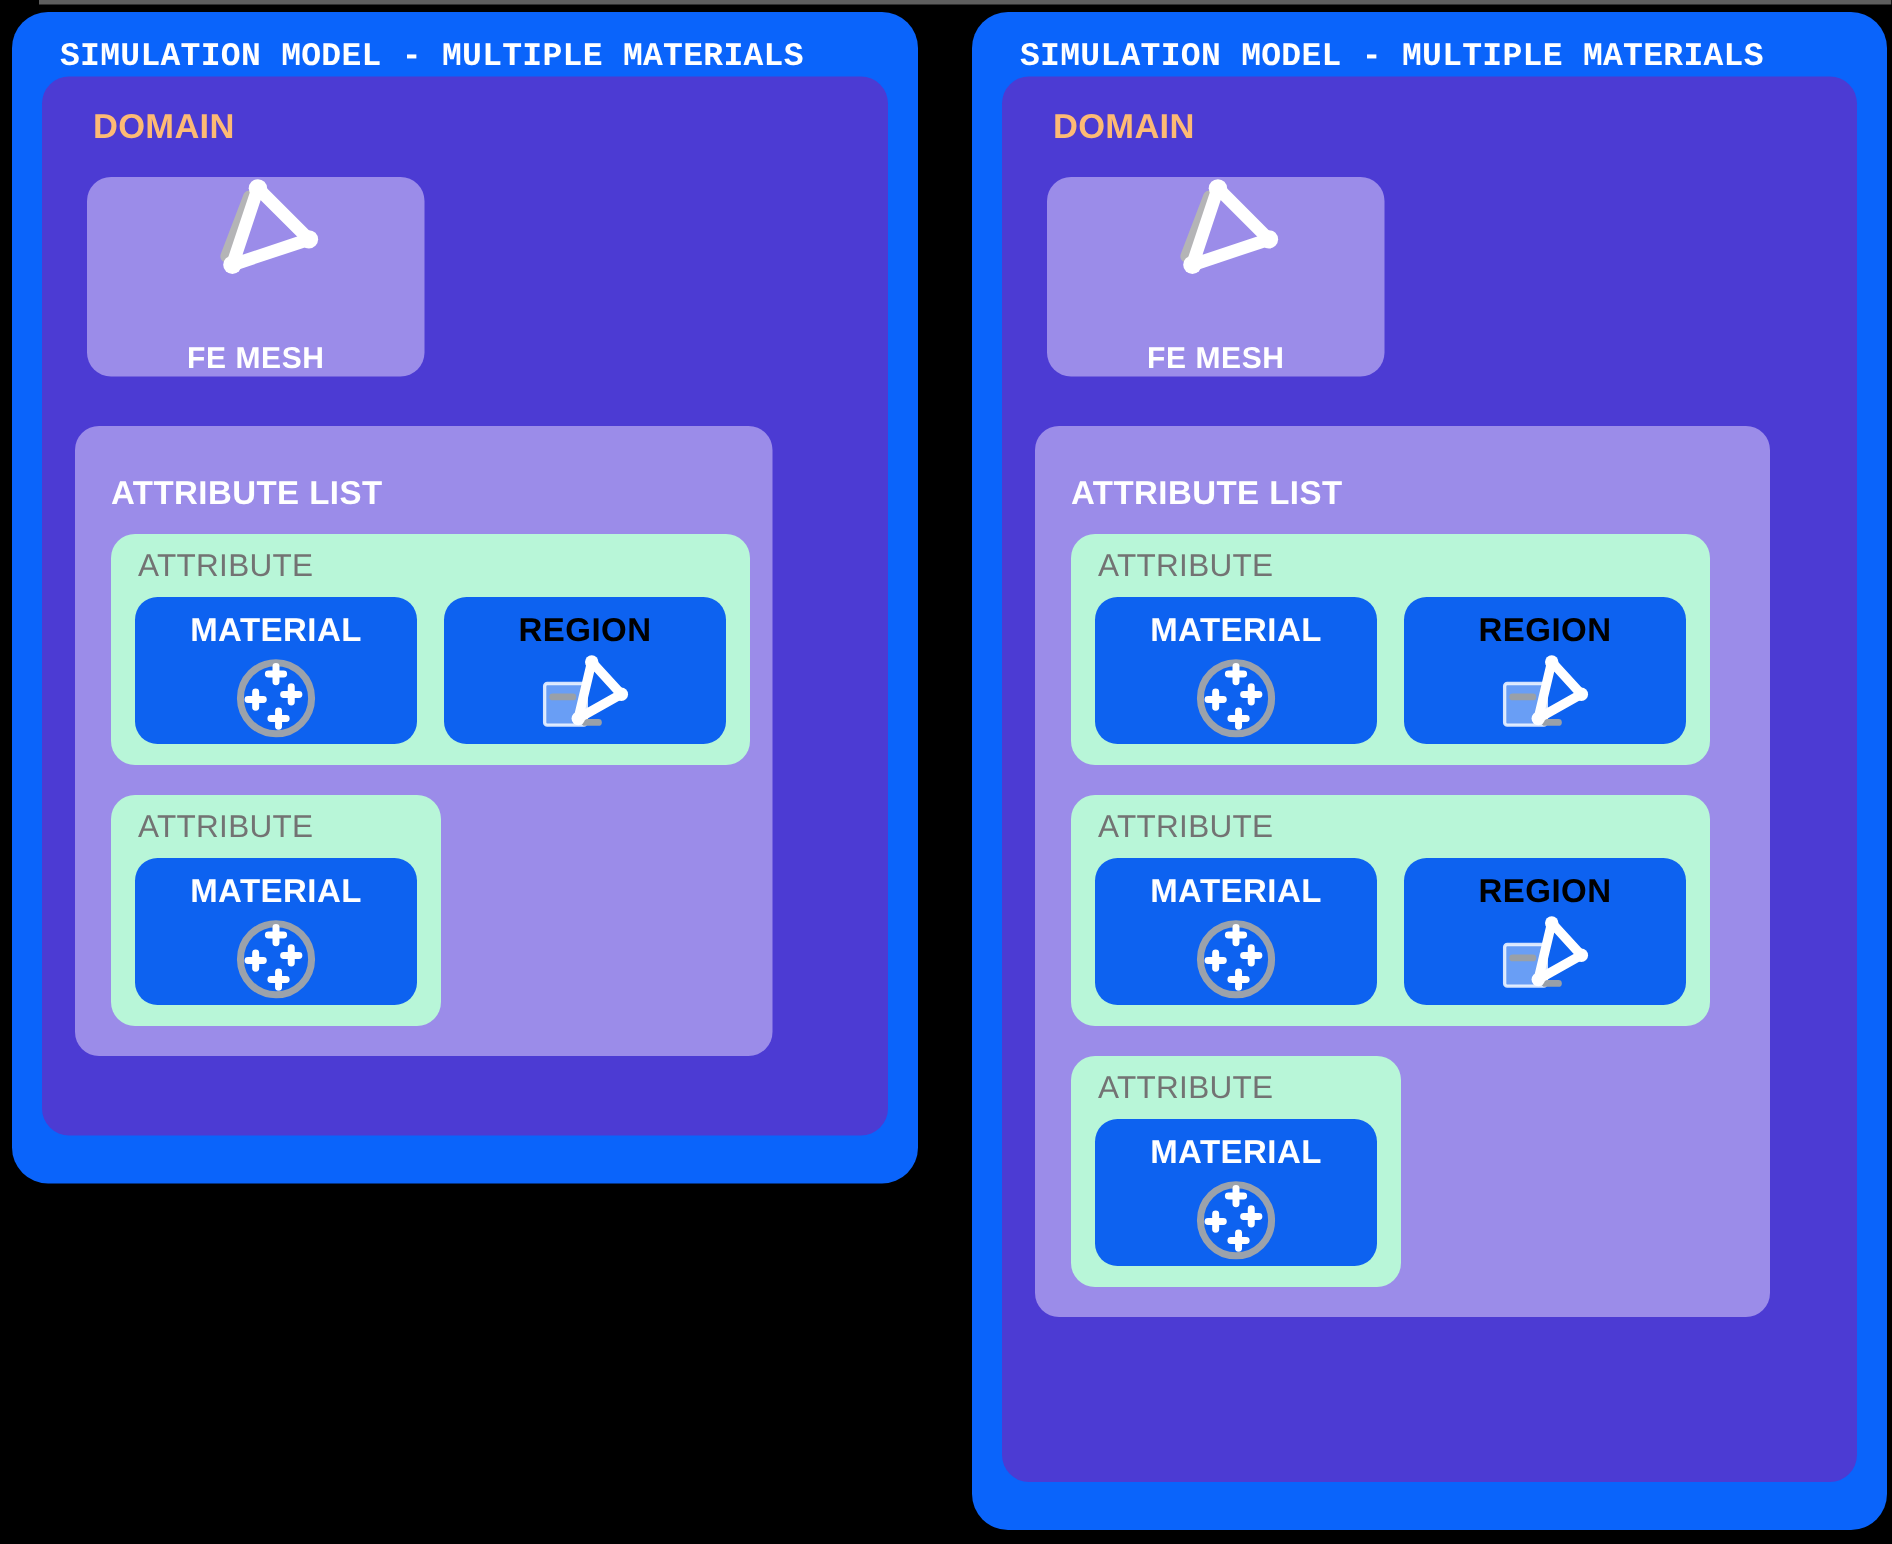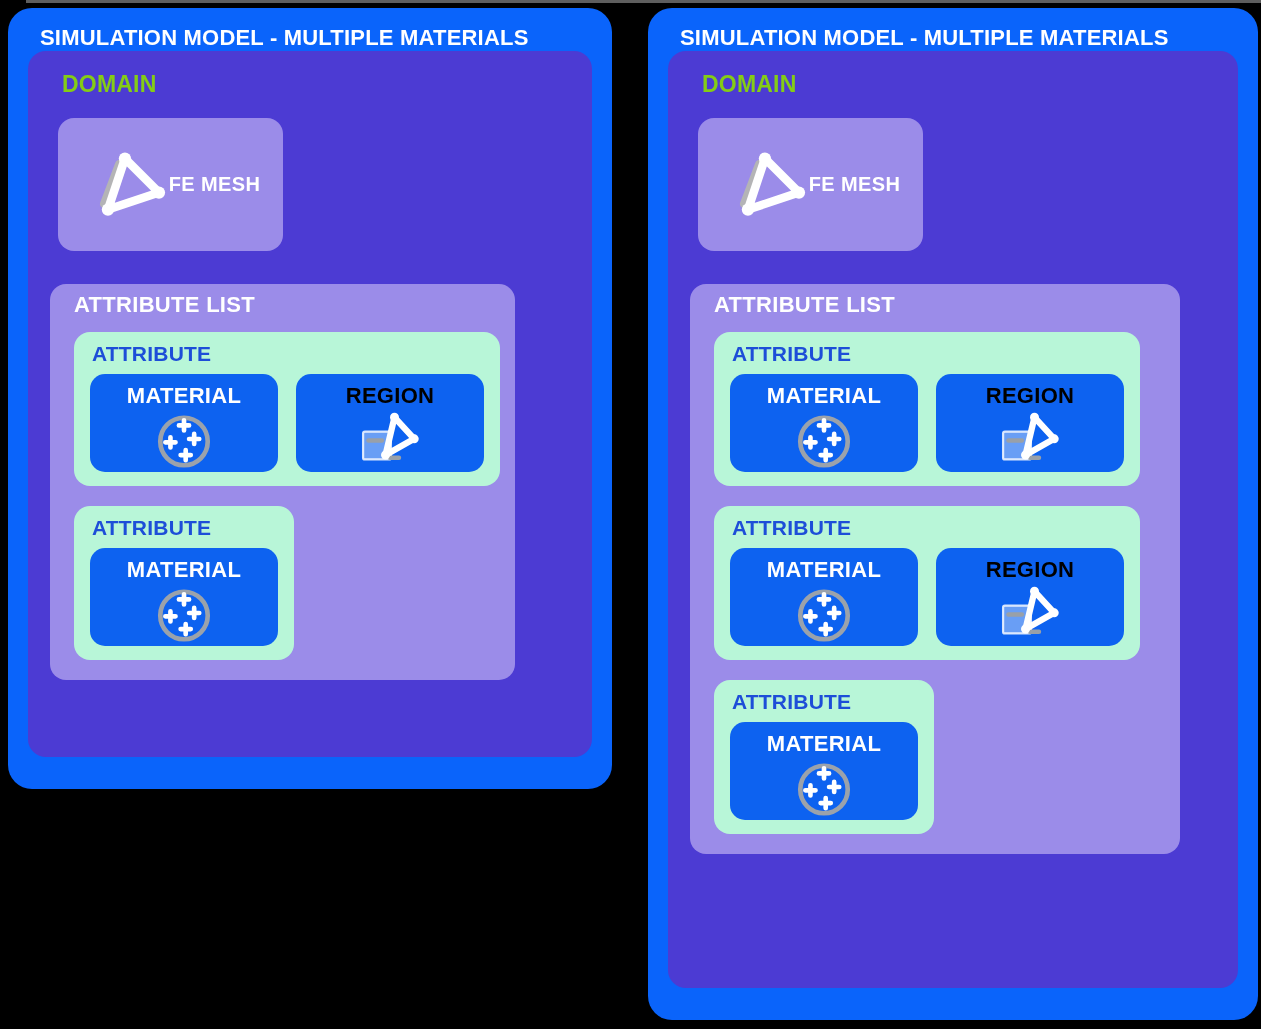--- a/index.html
+++ b/index.html
@@ -19,58 +19,59 @@
     border-radius:24px;
     display:flex;flex-direction:column;
     box-sizing:border-box;
   }
   #panel-left{left:8px;width:604px;height:781px;}
   #panel-right{left:648px;width:610px;height:1012px;}
   .panel-title{
     color:#fff;font-weight:700;font-size:22px;letter-spacing:.2px;
     padding:17px 16px 0 32px;height:43px;box-sizing:border-box;
     white-space:nowrap;
+    font-family:Liberation Mono, monospace;
   }
   .domain{
     background:#4c3bd3;border-radius:18px;
     margin:0 20px 32px;flex:1;
     padding:16px 22px 24px;box-sizing:border-box;
   }
   .domain-label{
-    color:#84cc16;font-weight:700;font-size:23px;
+    color:#fdba74;font-weight:700;font-size:23px;
     margin:4px 0 0 12px;letter-spacing:.2px;
   }
   .fe-mesh-card{
     width:225px;height:133px;
     margin:20px 0 0 8px;
     background:#9b8ce9;border-radius:16px;
-    display:flex;flex-direction:row;align-items:center;justify-content:center;
+    display:flex;flex-direction:column;align-items:center;justify-content:space-between;
     gap:2px;
   }
   .fe-mesh-label{color:#fff;font-weight:700;font-size:20px;letter-spacing:.4px;}
   .attribute-list{
     background:#9b8ce9;border-radius:16px;
     margin-top:33px;
-    padding:6px 20px 20px 24px;box-sizing:border-box;
+    padding:30px 20px 20px 24px;box-sizing:border-box;
   }
   #panel-left .attribute-list{width:465px;}
   #panel-right .attribute-list{width:490px;}
   .attribute-list-label{
     color:#fff;font-weight:700;font-size:22px;
     margin:2px 0 14px 0;letter-spacing:.3px;
   }
   .attr-group{
     background:#b8f6d8;border-radius:16px;
     padding:8px 16px 14px 16px;
     width:fit-content;
     margin-bottom:20px;
   }
   .attr-group:last-child{margin-bottom:0;}
   .attr-group-label{
-    color:#1d4ed8;font-weight:700;font-size:21px;
+    color:#737373;font-weight:400;font-size:21px;
     margin:2px 0 8px 2px;letter-spacing:.2px;
   }
   .cards{display:flex;gap:18px;}
   .card{
     width:188px;height:98px;
     background:#0d62f0;border-radius:15px;
     display:flex;flex-direction:column;align-items:center;
     padding-top:9px;box-sizing:border-box;gap:2px;
   }
   .card-label{color:#fff;font-weight:700;font-size:22px;letter-spacing:.3px;}

